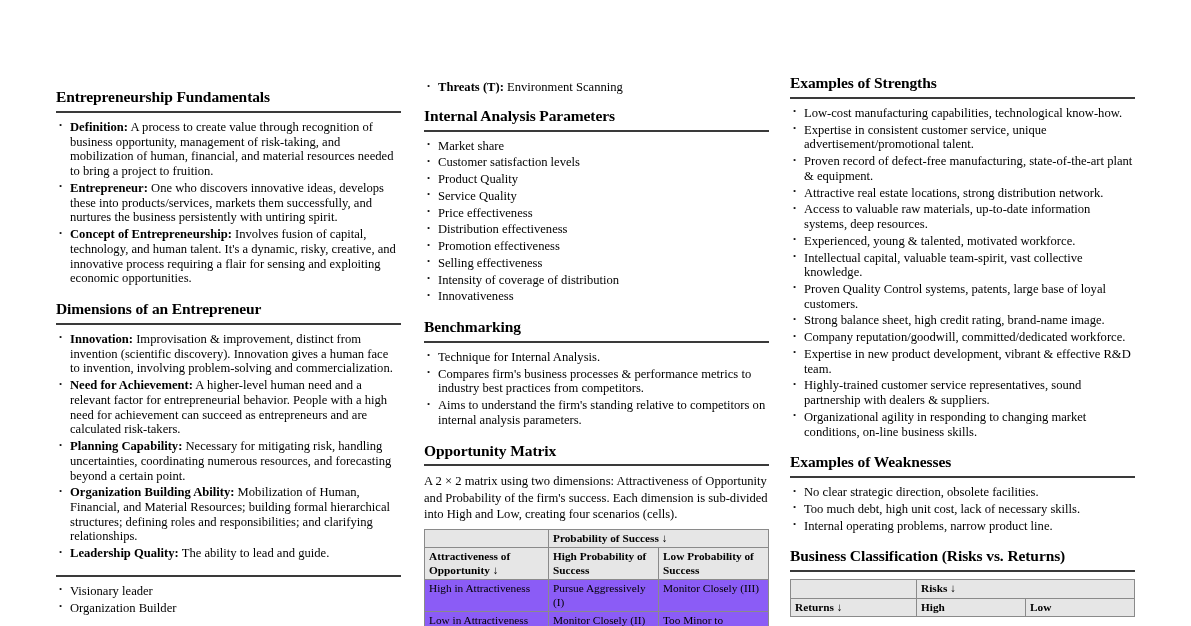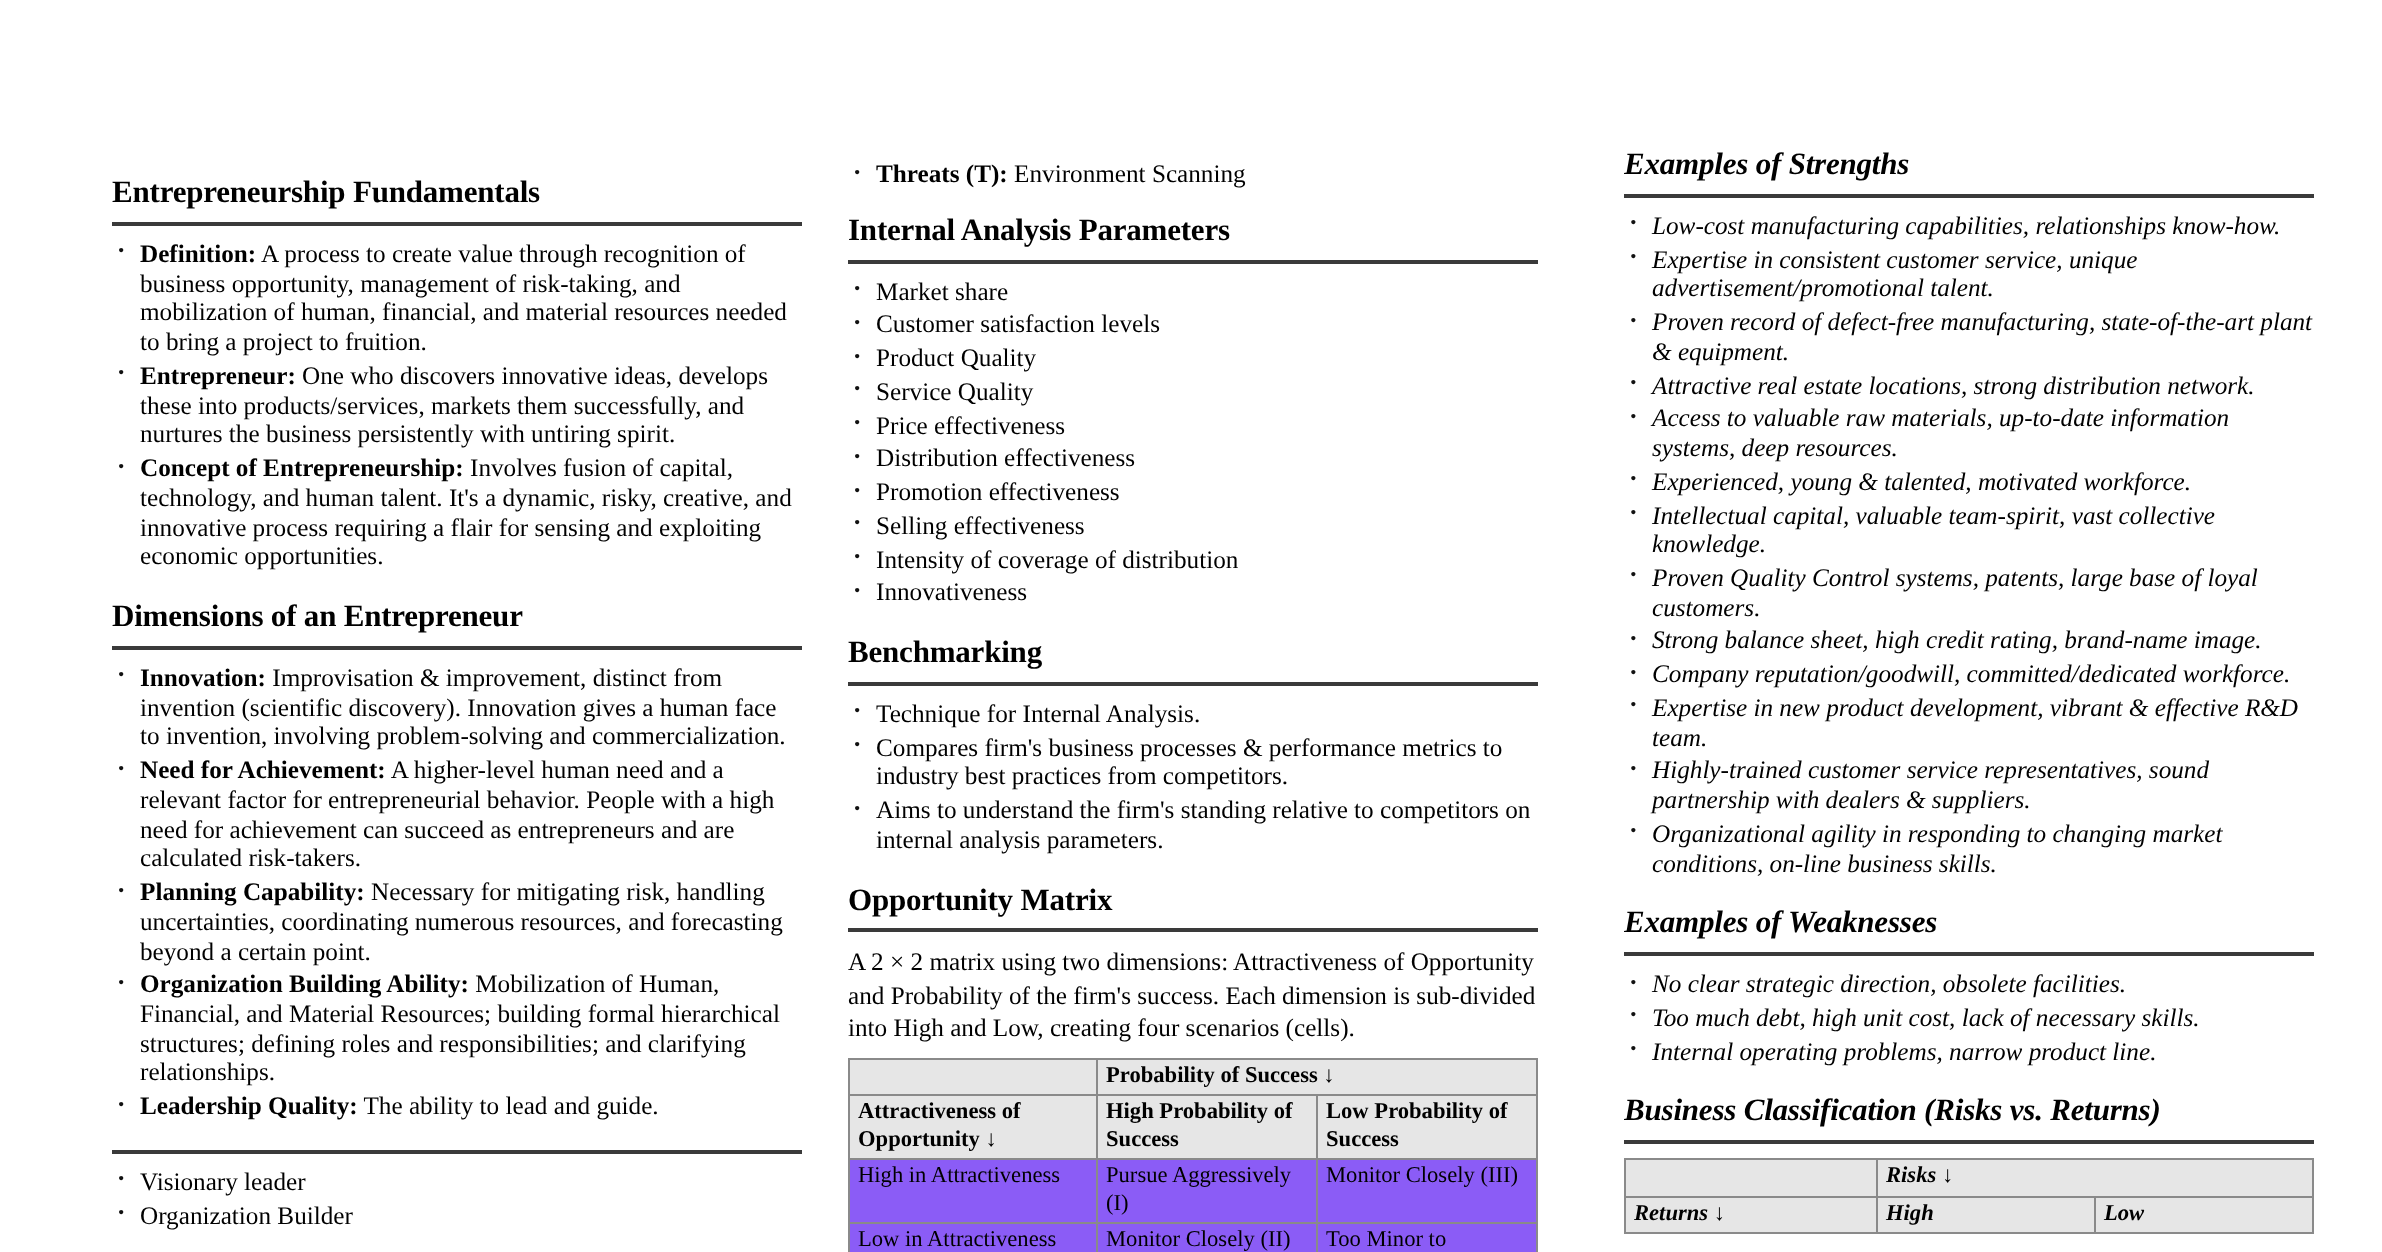--- a/index.html
+++ b/index.html
@@ -24,21 +24,21 @@
 
   .col {
     position: absolute;
     top: 0;
     width: 345px;
     height: 626px;
     overflow: hidden;
   }
   .col-1 { left: 56px; }
   .col-2 { left: 424px; }
-  .col-3 { left: 812px; font-style: italic; }
+  .col-3 { left: 790px; }
 
   
   .flow { position: absolute; left: 0; width: 345px; }
   .col-1 .flow { top: 88px; }
   .col-2 .flow { top: 80px; }
   .col-3 .flow { top: 74px; }
 
   h2.section-title {
     font-size: 15.5px;
     font-weight: bold;
@@ -230,21 +230,21 @@
     </div>
   </div>
 
   <div class="col col-3">
     <div class="flow">
 
       <div class="block">
         <h2 class="section-title">Examples of Strengths</h2>
         <hr class="rule">
         <ul class="bl">
-          <li><span>Low-cost manufacturing capabilities, relationships know-how.</span></li>
+          <li><span>Low-cost manufacturing capabilities, technological know-how.</span></li>
           <li><span>Expertise in consistent customer service, unique advertisement/promotional talent.</span></li>
           <li><span>Proven record of defect-free manufacturing, state-of-the-art plant &amp; equipment.</span></li>
           <li><span>Attractive real estate locations, strong distribution network.</span></li>
           <li><span>Access to valuable raw materials, up-to-date information systems, deep resources.</span></li>
           <li><span>Experienced, young &amp; talented, motivated workforce.</span></li>
           <li><span>Intellectual capital, valuable team-spirit, vast collective knowledge.</span></li>
           <li><span>Proven Quality Control systems, patents, large base of loyal customers.</span></li>
           <li><span>Strong balance sheet, high credit rating, brand-name image.</span></li>
           <li><span>Company reputation/goodwill, committed/dedicated workforce.</span></li>
           <li><span>Expertise in new product development, vibrant &amp; effective R&amp;D team.</span></li>

